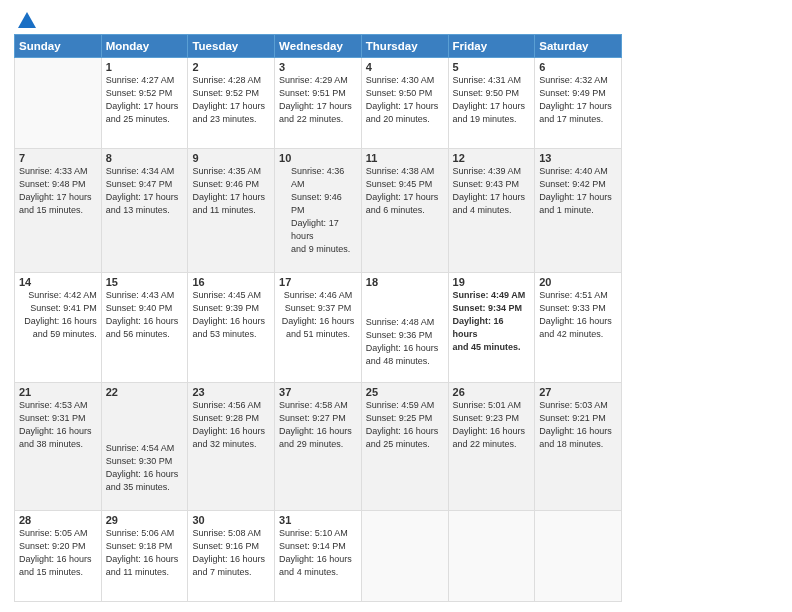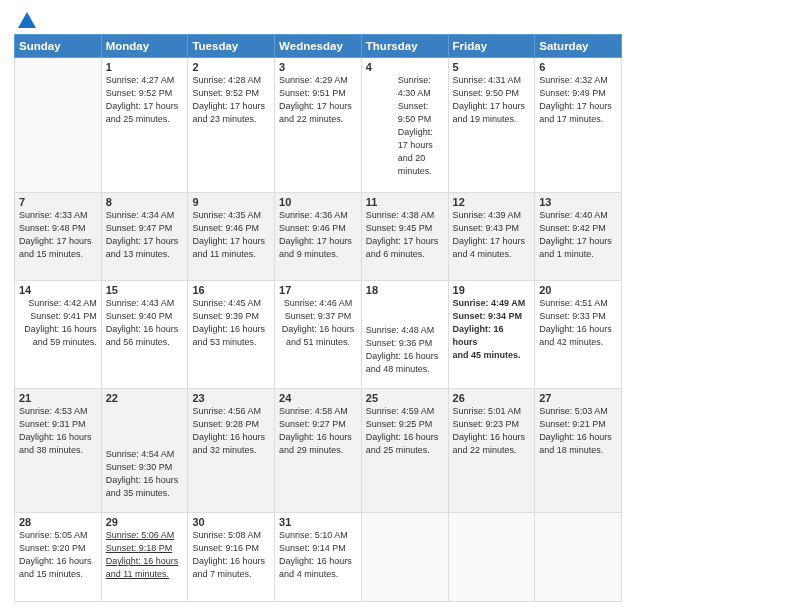--- a/index.html
+++ b/index.html
@@ -136,21 +136,21 @@
           </td>
           <td>
             <span class="day-number">3</span>
             <div class="day-info" style="white-space: pre-line;">Sunrise: 4:29 AM
 Sunset: 9:51 PM
 Daylight: 17 hours
 and 22 minutes.</div>
           </td>
           <td>
             <span class="day-number">4</span>
-            <div class="day-info" style="white-space: pre-line; margin-left: 32px;">Sunrise: 4:30 AM
+            <div class="day-info" style="white-space: pre-line;">Sunrise: 4:30 AM
 Sunset: 9:50 PM
 Daylight: 17 hours
 and 20 minutes.</div>
           </td>
           <td>
             <span class="day-number">5</span>
             <div class="day-info" style="white-space: pre-line;">Sunrise: 4:31 AM
 Sunset: 9:50 PM
 Daylight: 17 hours
 and 19 minutes.</div>
@@ -180,21 +180,21 @@
           </td>
           <td>
             <span class="day-number">9</span>
             <div class="day-info" style="white-space: pre-line;">Sunrise: 4:35 AM
 Sunset: 9:46 PM
 Daylight: 17 hours
 and 11 minutes.</div>
           </td>
           <td>
             <span class="day-number">10</span>
-            <div class="day-info" style="white-space: pre-line;">Sunrise: 4:36 AM
+            <div class="day-info" style="white-space: pre-line; margin-left: 12px;">Sunrise: 4:36 AM
 Sunset: 9:46 PM
 Daylight: 17 hours
 and 9 minutes.</div>
           </td>
           <td>
             <span class="day-number">11</span>
             <div class="day-info" style="white-space: pre-line;">Sunrise: 4:38 AM
 Sunset: 9:45 PM
 Daylight: 17 hours
 and 6 minutes.</div>
@@ -281,21 +281,21 @@
 and 35 minutes.</div>
           </td>
           <td>
             <span class="day-number">23</span>
             <div class="day-info" style="white-space: pre-line;">Sunrise: 4:56 AM
 Sunset: 9:28 PM
 Daylight: 16 hours
 and 32 minutes.</div>
           </td>
           <td>
-            <span class="day-number">24</span>
+            <span class="day-number">37</span>
             <div class="day-info" style="white-space: pre-line;">Sunrise: 4:58 AM
 Sunset: 9:27 PM
 Daylight: 16 hours
 and 29 minutes.</div>
           </td>
           <td>
             <span class="day-number">25</span>
             <div class="day-info" style="white-space: pre-line;">Sunrise: 4:59 AM
 Sunset: 9:25 PM
 Daylight: 16 hours
@@ -319,21 +319,21 @@
         <tr>
           <td>
             <span class="day-number">28</span>
             <div class="day-info" style="white-space: pre-line;">Sunrise: 5:05 AM
 Sunset: 9:20 PM
 Daylight: 16 hours
 and 15 minutes.</div>
           </td>
           <td>
             <span class="day-number">29</span>
-            <div class="day-info" style="white-space: pre-line; text-decoration: underline;">Sunrise: 5:06 AM
+            <div class="day-info" style="white-space: pre-line;">Sunrise: 5:06 AM
 Sunset: 9:18 PM
 Daylight: 16 hours
 and 11 minutes.</div>
           </td>
           <td>
             <span class="day-number">30</span>
             <div class="day-info" style="white-space: pre-line;">Sunrise: 5:08 AM
 Sunset: 9:16 PM
 Daylight: 16 hours
 and 7 minutes.</div>

